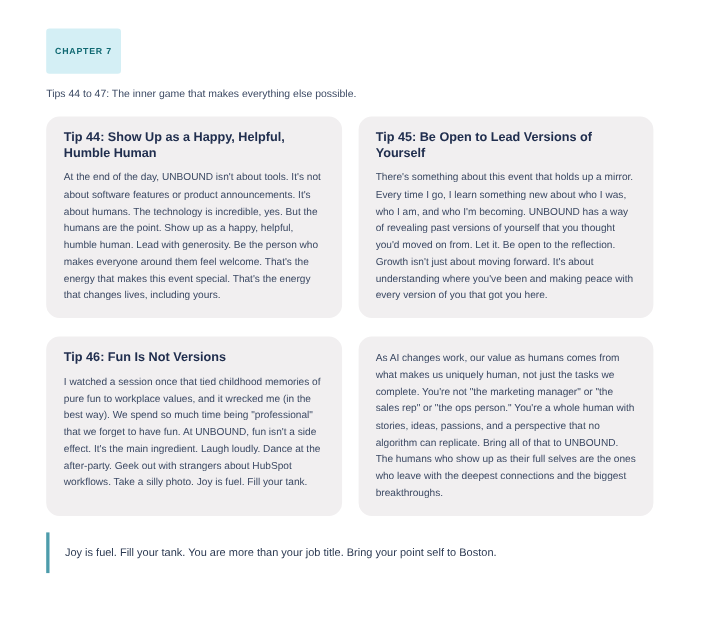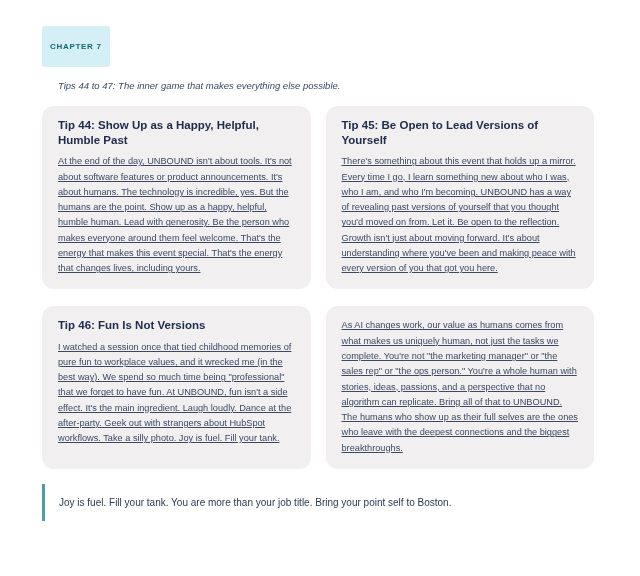--- a/index.html
+++ b/index.html
@@ -26,24 +26,22 @@
   h1.page-title {
     margin-top: 9px;
     font-size: 27px;
     font-weight: bold;
     letter-spacing: -0.3px;
     color: var(--accent-teal, #106972);
     line-height: 1.15;
   }
   .subtitle {
     margin-top: 13px;
-    font-style: italic;
     font-size: 9.5px;
     color: var(--body-navy, #3b4963);
-    margin-left: 16px;
   }
   .tips-grid {
     margin-top: 15px;
     display: grid;
     grid-template-columns: 1fr 1fr;
     column-gap: 15px;
     row-gap: 17px;
   }
   .tip-card {
     background: var(--card-bg, #f1eff0);
@@ -54,21 +52,20 @@
     font-size: 11.5px;
     font-weight: bold;
     color: var(--heading-navy, #202e4e);
     line-height: 1.32;
     margin-bottom: 6px;
   }
   .tip-body {
     font-size: 9.2px;
     line-height: 1.66;
     color: var(--body-navy, #3b4963);
-    text-decoration: underline;
   }
   .pull-quote {
     margin-top: 15px;
     border-left: 3px solid var(--quote-border, #4d9cab);
     padding: 13px 0 13px 14px;
     font-size: 10px;
     color: var(--quote-navy, #2c3a52);
   }
 </style>
 </head>
@@ -77,21 +74,21 @@
 <div class="page">
 
   <span class="chapter-badge">CHAPTER 7</span>
 
 
   <p class="subtitle">Tips 44 to 47: The inner game that makes everything else possible.</p>
 
   <div class="tips-grid">
 
     <div class="tip-card">
-      <div class="tip-title">Tip 44: Show Up as a Happy, Helpful, Humble Past</div>
+      <div class="tip-title">Tip 44: Show Up as a Happy, Helpful, Humble Human</div>
       <div class="tip-body">At the end of the day, UNBOUND isn't about tools. It's not about software features or product announcements. It's about humans. The technology is incredible, yes. But the humans are the point. Show up as a happy, helpful, humble human. Lead with generosity. Be the person who makes everyone around them feel welcome. That's the energy that makes this event special. That's the energy that changes lives, including yours.</div>
     </div>
 
     <div class="tip-card">
       <div class="tip-title">Tip 45: Be Open to Lead Versions of Yourself</div>
       <div class="tip-body">There's something about this event that holds up a mirror. Every time I go, I learn something new about who I was, who I am, and who I'm becoming. UNBOUND has a way of revealing past versions of yourself that you thought you'd moved on from. Let it. Be open to the reflection. Growth isn't just about moving forward. It's about understanding where you've been and making peace with every version of you that got you here.</div>
     </div>
 
     <div class="tip-card">
       <div class="tip-title">Tip 46: Fun Is Not Versions</div>

